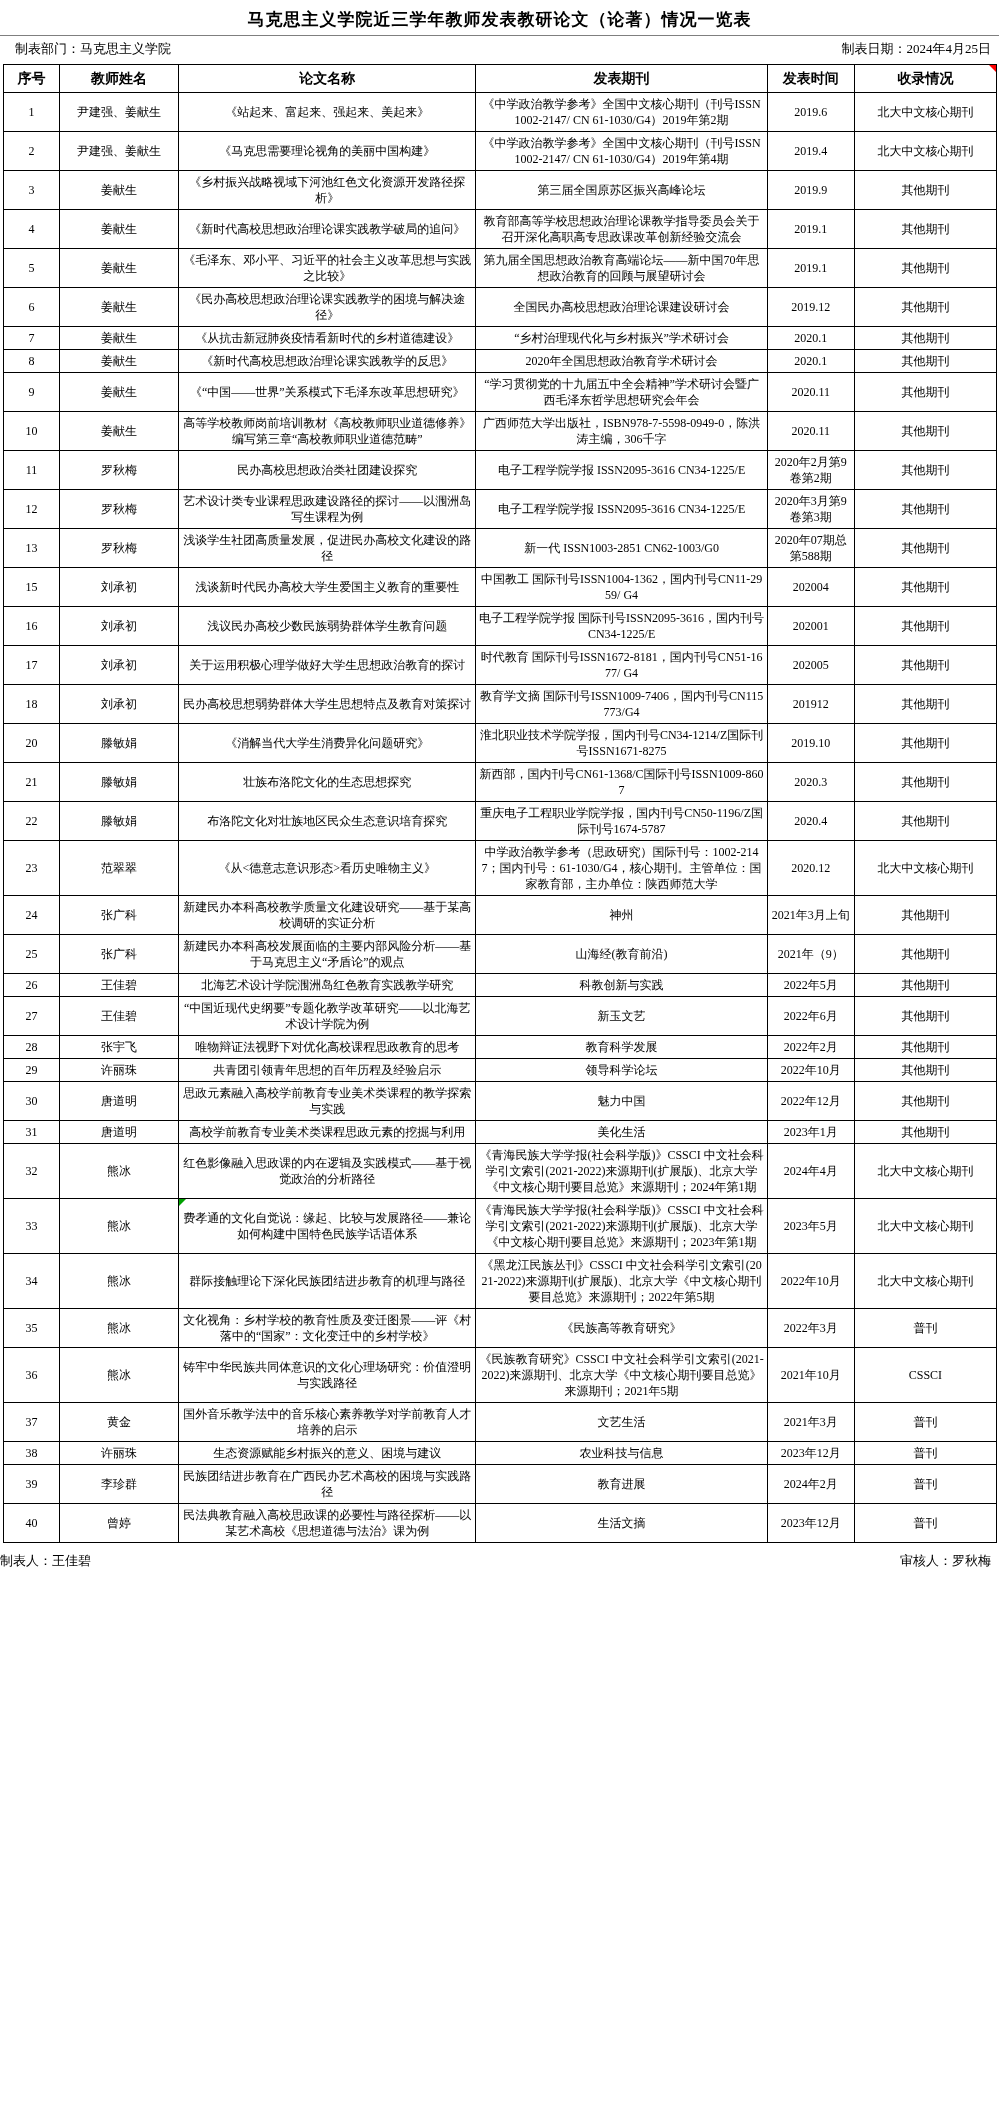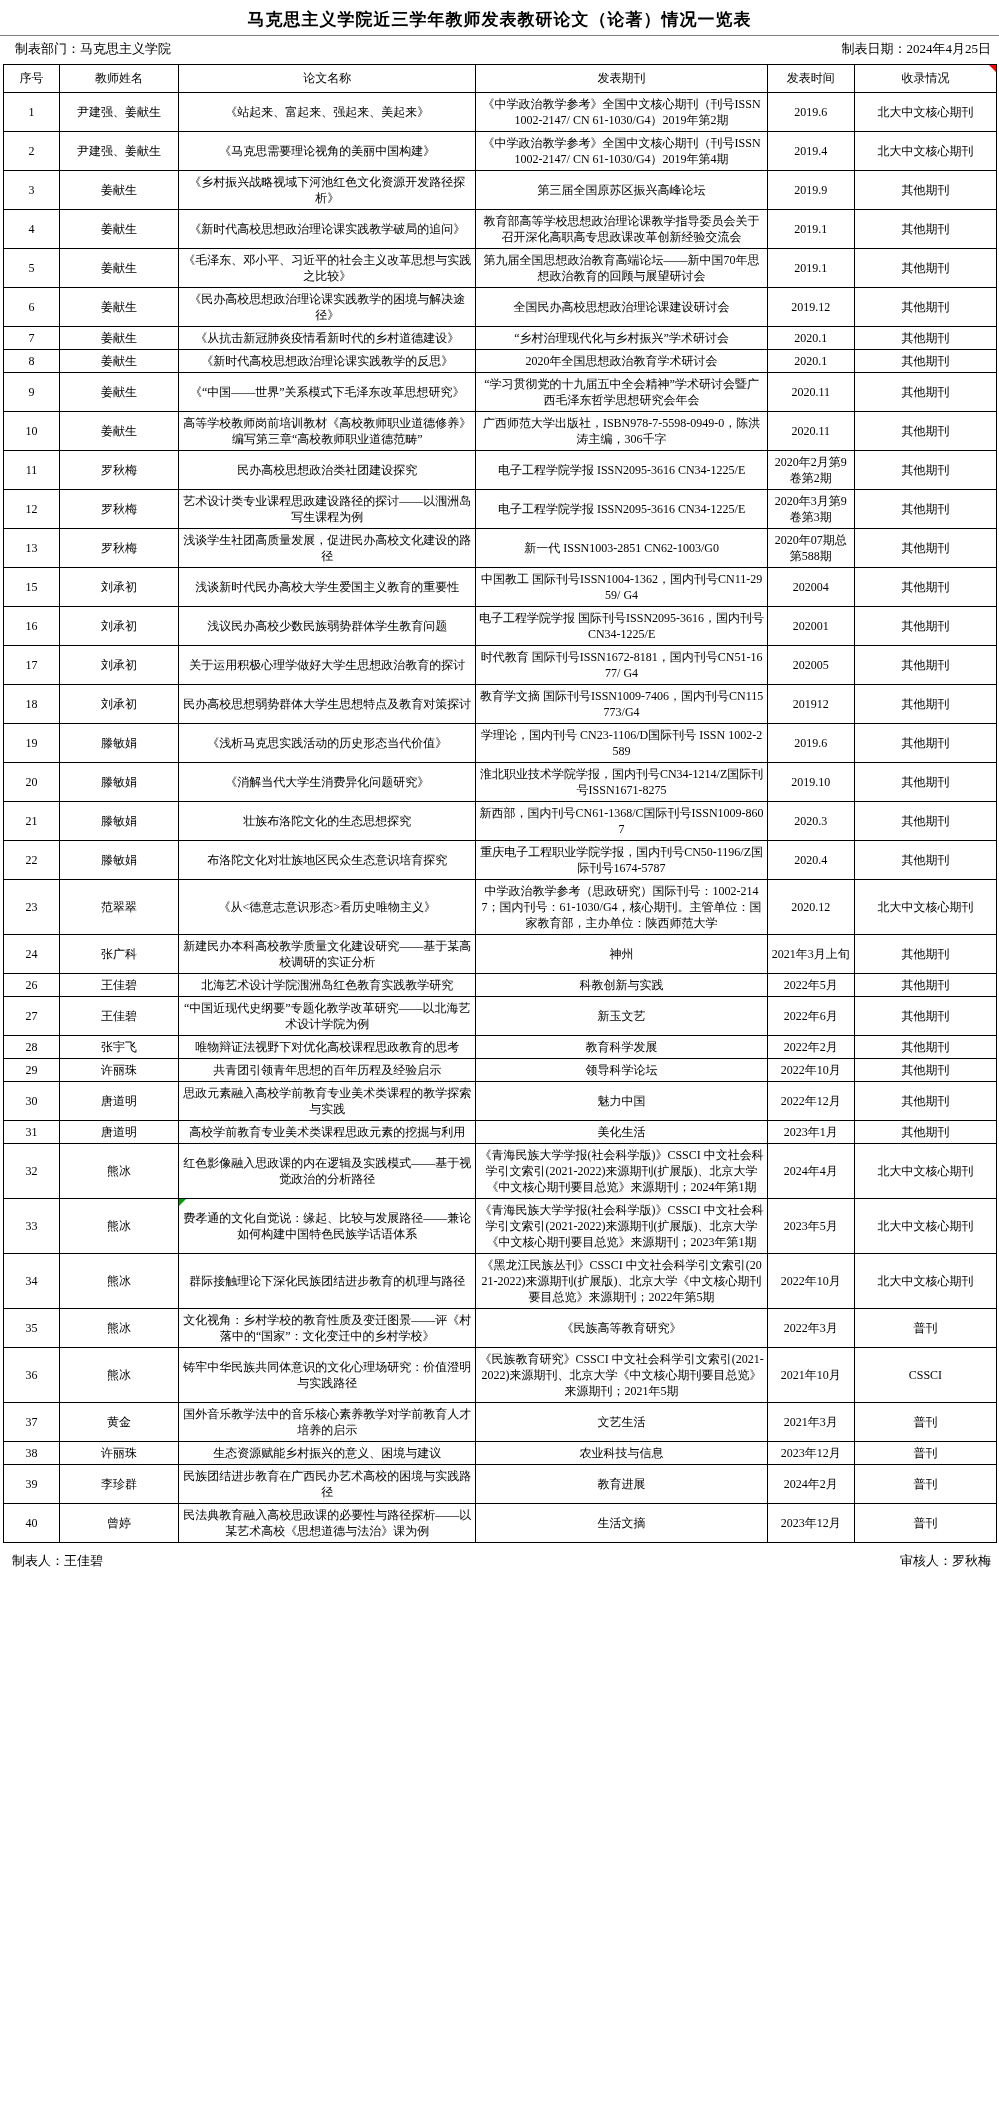--- a/index.html
+++ b/index.html
@@ -39,22 +39,22 @@
     margin-left: 3px;
   }
   table.report th, table.report td {
     border: 1px solid #000000;
     text-align: center;
     vertical-align: middle;
     word-break: break-all;
     overflow: hidden;
   }
   table.report th {
-    font-size: 12px;
-    font-weight: normal;
+    font-size: 14px;
+    font-weight: bold;
     height: 25px;
     padding: 1px 2px;
     position: relative;
   }
   table.report td {
     font-size: 12px;
     line-height: 16px;
     padding: 3px 2px;
   }
   td[data-col="0"], td[data-col="4"] { font-size: 12px; }
@@ -81,21 +81,21 @@
     width: 0;
     height: 0;
     border-right: 7px solid transparent;
     border-top: 7px solid var(--comment-green, #00a000);
   }
   .footer-row {
     display: flex;
     justify-content: space-between;
     align-items: center;
     font-size: 13px;
-    padding: 9px 8px 10px 12px;
+    padding: 9px 8px 10px 0;
     text-align: center;
   }
 </style>
 </head>
 <body>
 
 <div class="sheet">
 
   <div class="doc-title">马克思主义学院近三学年教师发表教研论文（论著）情况一览表</div>
   <div class="title-rule"></div>
@@ -255,28 +255,20 @@
   </tr>
         <tr>
     <td data-col="0">18</td>
     <td data-col="1">刘承初</td>
     <td data-col="2">民办高校思想弱势群体大学生思想特点及教育对策探讨</td>
     <td data-col="3">教育学文摘 国际刊号ISSN1009-7406，国内刊号CN115773/G4</td>
     <td data-col="4">201912</td>
     <td data-col="5">其他期刊</td>
   </tr>
         <tr>
-    <td data-col="0">19</td>
-    <td data-col="1">滕敏娟</td>
-    <td data-col="2">《浅析马克思实践活动的历史形态当代价值》</td>
-    <td data-col="3">学理论，国内刊号 CN23-1106/D国际刊号 ISSN 1002-2589</td>
-    <td data-col="4">2019.6</td>
-    <td data-col="5">其他期刊</td>
-  </tr>
-        <tr>
     <td data-col="0">20</td>
     <td data-col="1">滕敏娟</td>
     <td data-col="2">《消解当代大学生消费异化问题研究》</td>
     <td data-col="3">淮北职业技术学院学报，国内刊号CN34-1214/Z国际刊号ISSN1671-8275</td>
     <td data-col="4">2019.10</td>
     <td data-col="5">其他期刊</td>
   </tr>
         <tr>
     <td data-col="0">21</td>
     <td data-col="1">滕敏娟</td>
@@ -300,20 +292,28 @@
     <td data-col="3">中学政治教学参考（思政研究）国际刊号：1002-2147；国内刊号：61-1030/G4，核心期刊。主管单位：国家教育部，主办单位：陕西师范大学</td>
     <td data-col="4">2020.12</td>
     <td data-col="5">北大中文核心期刊</td>
   </tr>
         <tr>
     <td data-col="0">24</td>
     <td data-col="1">张广科</td>
     <td data-col="2">新建民办本科高校教学质量文化建设研究——基于某高校调研的实证分析</td>
     <td data-col="3">神州</td>
     <td data-col="4">2021年3月上旬</td>
+    <td data-col="5">其他期刊</td>
+  </tr>
+        <tr>
+    <td data-col="0">25</td>
+    <td data-col="1">张广科</td>
+    <td data-col="2">新建民办本科高校发展面临的主要内部风险分析——基于马克思主义“矛盾论”的观点</td>
+    <td data-col="3">山海经(教育前沿)</td>
+    <td data-col="4">2021年（9）</td>
     <td data-col="5">其他期刊</td>
   </tr>
         <tr>
     <td data-col="0">26</td>
     <td data-col="1">王佳碧</td>
     <td data-col="2">北海艺术设计学院涠洲岛红色教育实践教学研究</td>
     <td data-col="3">科教创新与实践</td>
     <td data-col="4">2022年5月</td>
     <td data-col="5">其他期刊</td>
   </tr>

